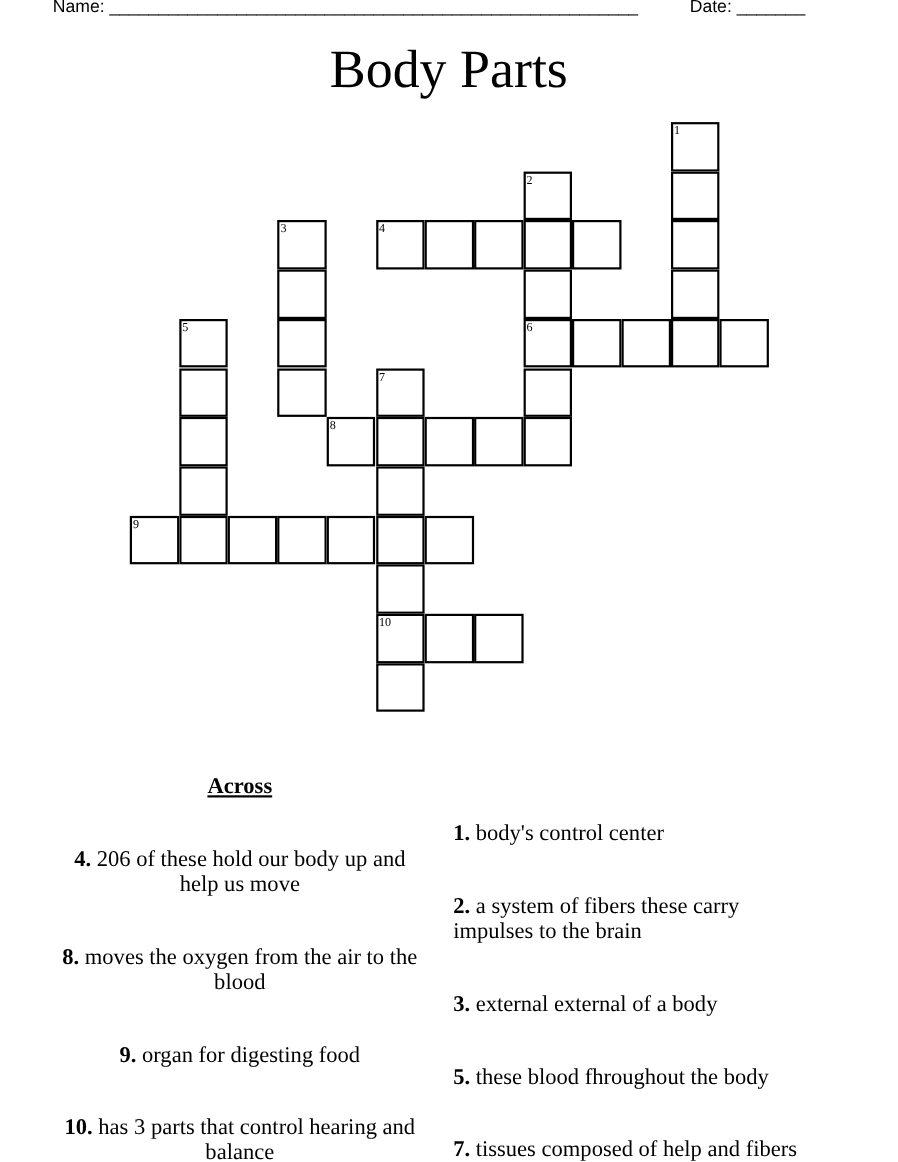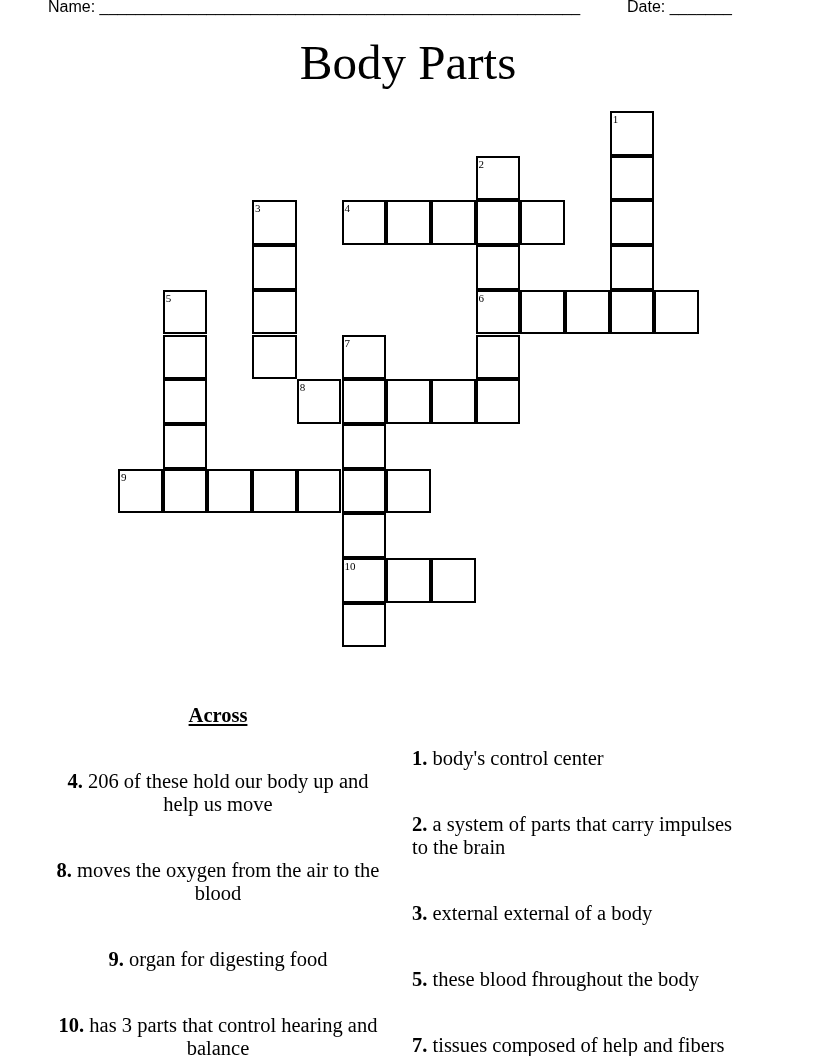--- a/index.html
+++ b/index.html
@@ -92,17 +92,17 @@
 <div class="clues" style="left:48px; width:340px;text-align:center;">
   <h3>Across</h3>
   <div class="clue"><b>4.</b> <span>206 of these hold our body up and help us move</span></div>
   <div class="clue"><b>8.</b> <span>moves the oxygen from the air to the blood</span></div>
   <div class="clue"><b>9.</b> <span>organ for digesting food</span></div>
   <div class="clue"><b>10.</b> <span>has 3 parts that control hearing and balance</span></div>
 </div>
 
 <div class="clues" style="left:412px; width:320px;">
   <div class="clue"><b>1.</b> <span>body's control center</span></div>
-  <div class="clue"><b>2.</b> <span>a system of parts that carry impulses to the brain</span></div>
+  <div class="clue"><b>2.</b> <span>a system of fibers these carry impulses to the brain</span></div>
   <div class="clue"><b>3.</b> <span>external external of a body</span></div>
   <div class="clue"><b>5.</b> <span>these blood fhroughout the body</span></div>
   <div class="clue"><b>7.</b> <span>tissues composed of help and fibers that cause movement</span></div>
 </div>
 
 </body></html>

